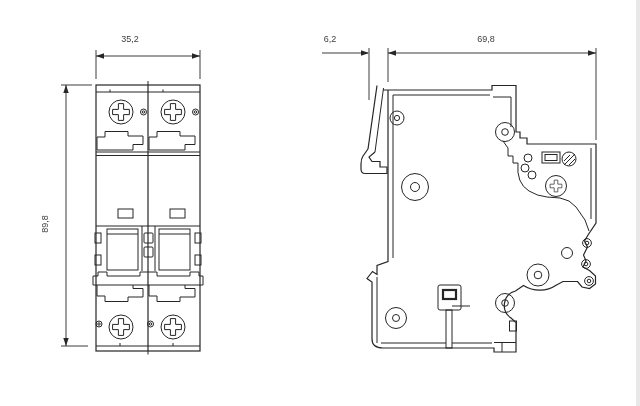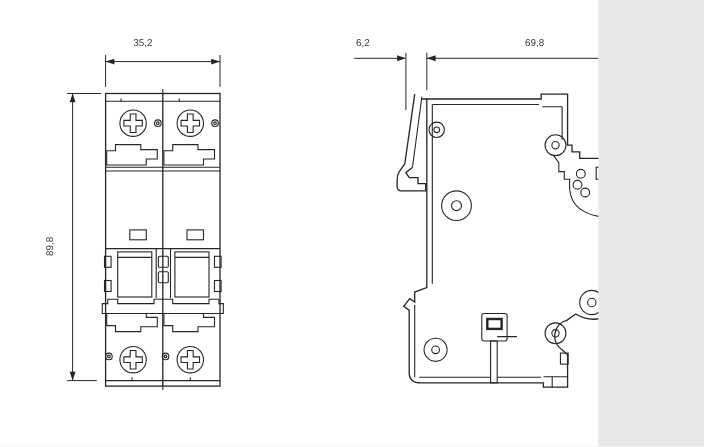--- a/index.html
+++ b/index.html
@@ -1,18 +1,18 @@
 <!DOCTYPE html>
 <html style="--bg: #ffffff; --line: #262626; --dimtext: #3d3d3d;"><head>
 <meta charset="utf-8">
 <style>
   html,body{margin:0;padding:0;}
   body{background:#e8e8e8;font-family:"Liberation Sans",sans-serif;}
   .canvas{
-    width:544px;height:406px;background:var(--bg,#fff);
+    width:636px;height:406px;background:var(--bg,#fff);
     position:relative;overflow:hidden;
   }
   svg{display:block;}
   .s{fill:none;stroke:var(--line,#262626);stroke-width:1.2;stroke-linejoin:miter;stroke-linecap:butt;}
   .t{fill:none;stroke:var(--line,#262626);stroke-width:1;stroke-linejoin:miter;}
   .bold{stroke-width:2.2;}
   .d{fill:none;stroke:var(--line,#262626);stroke-width:0.9;}
   .df{fill:var(--line,#262626);stroke:none;}
   .dim{fill:var(--dimtext,#3d3d3d);font-family:"Liberation Sans",sans-serif;font-size:9px;}
   .mid{text-anchor:middle;}

